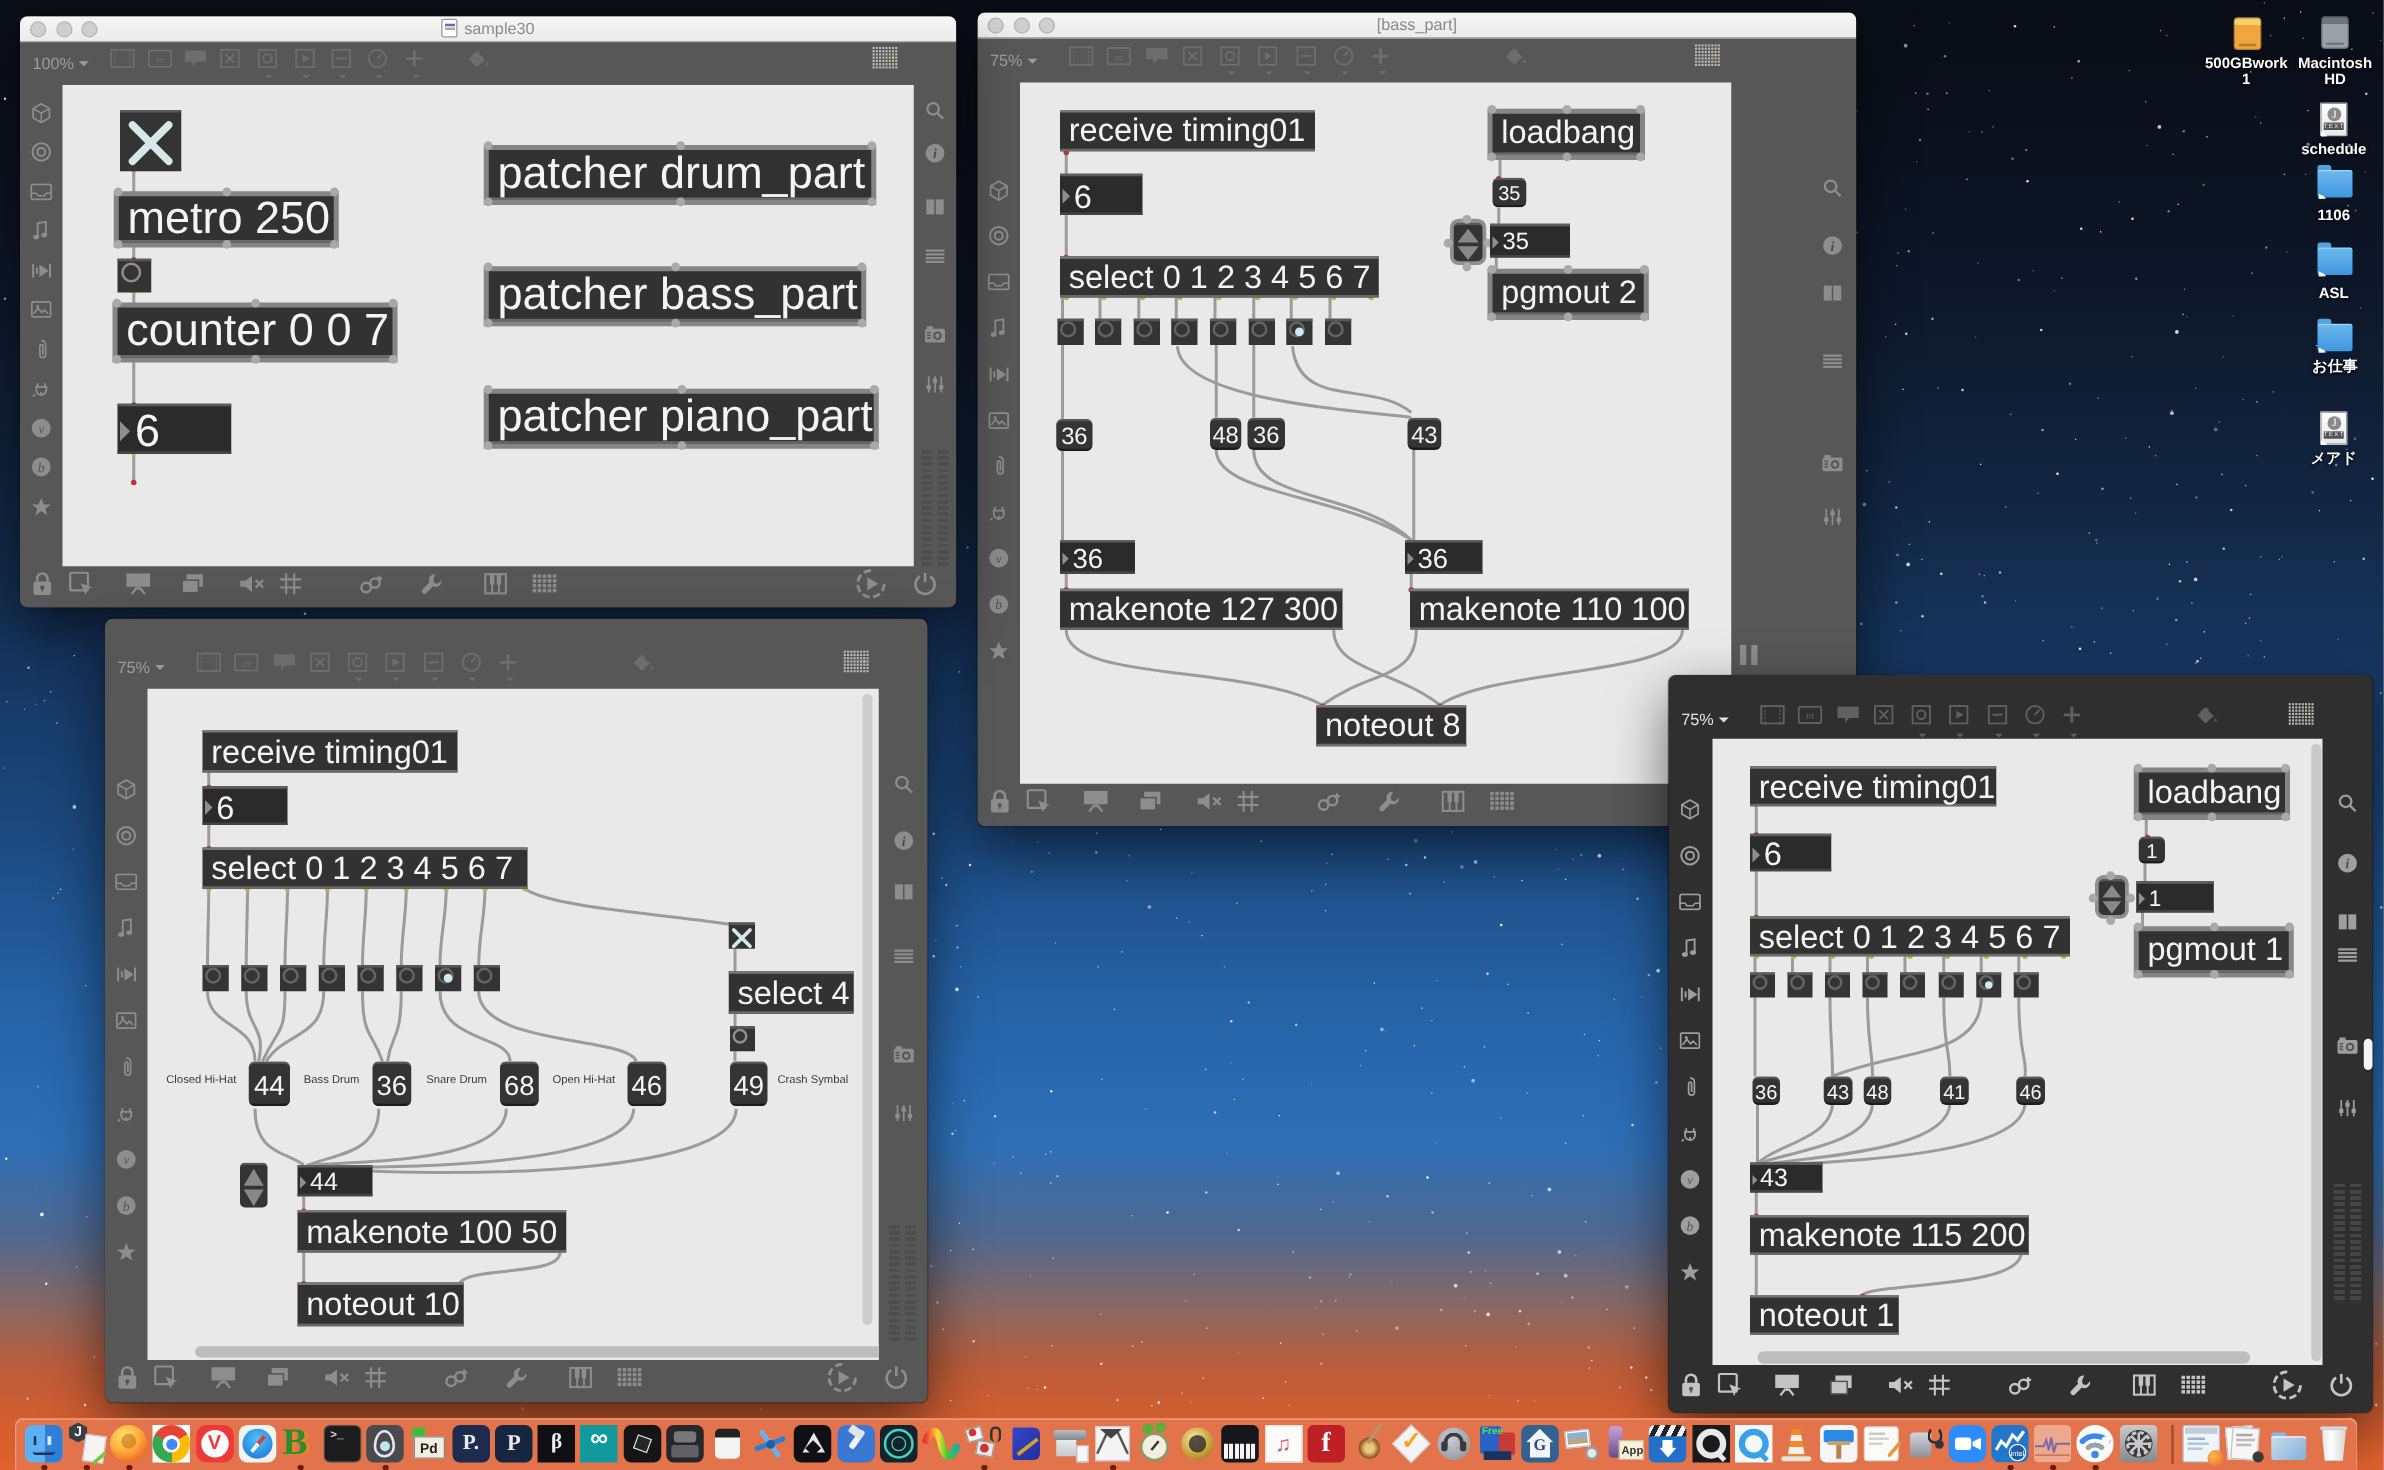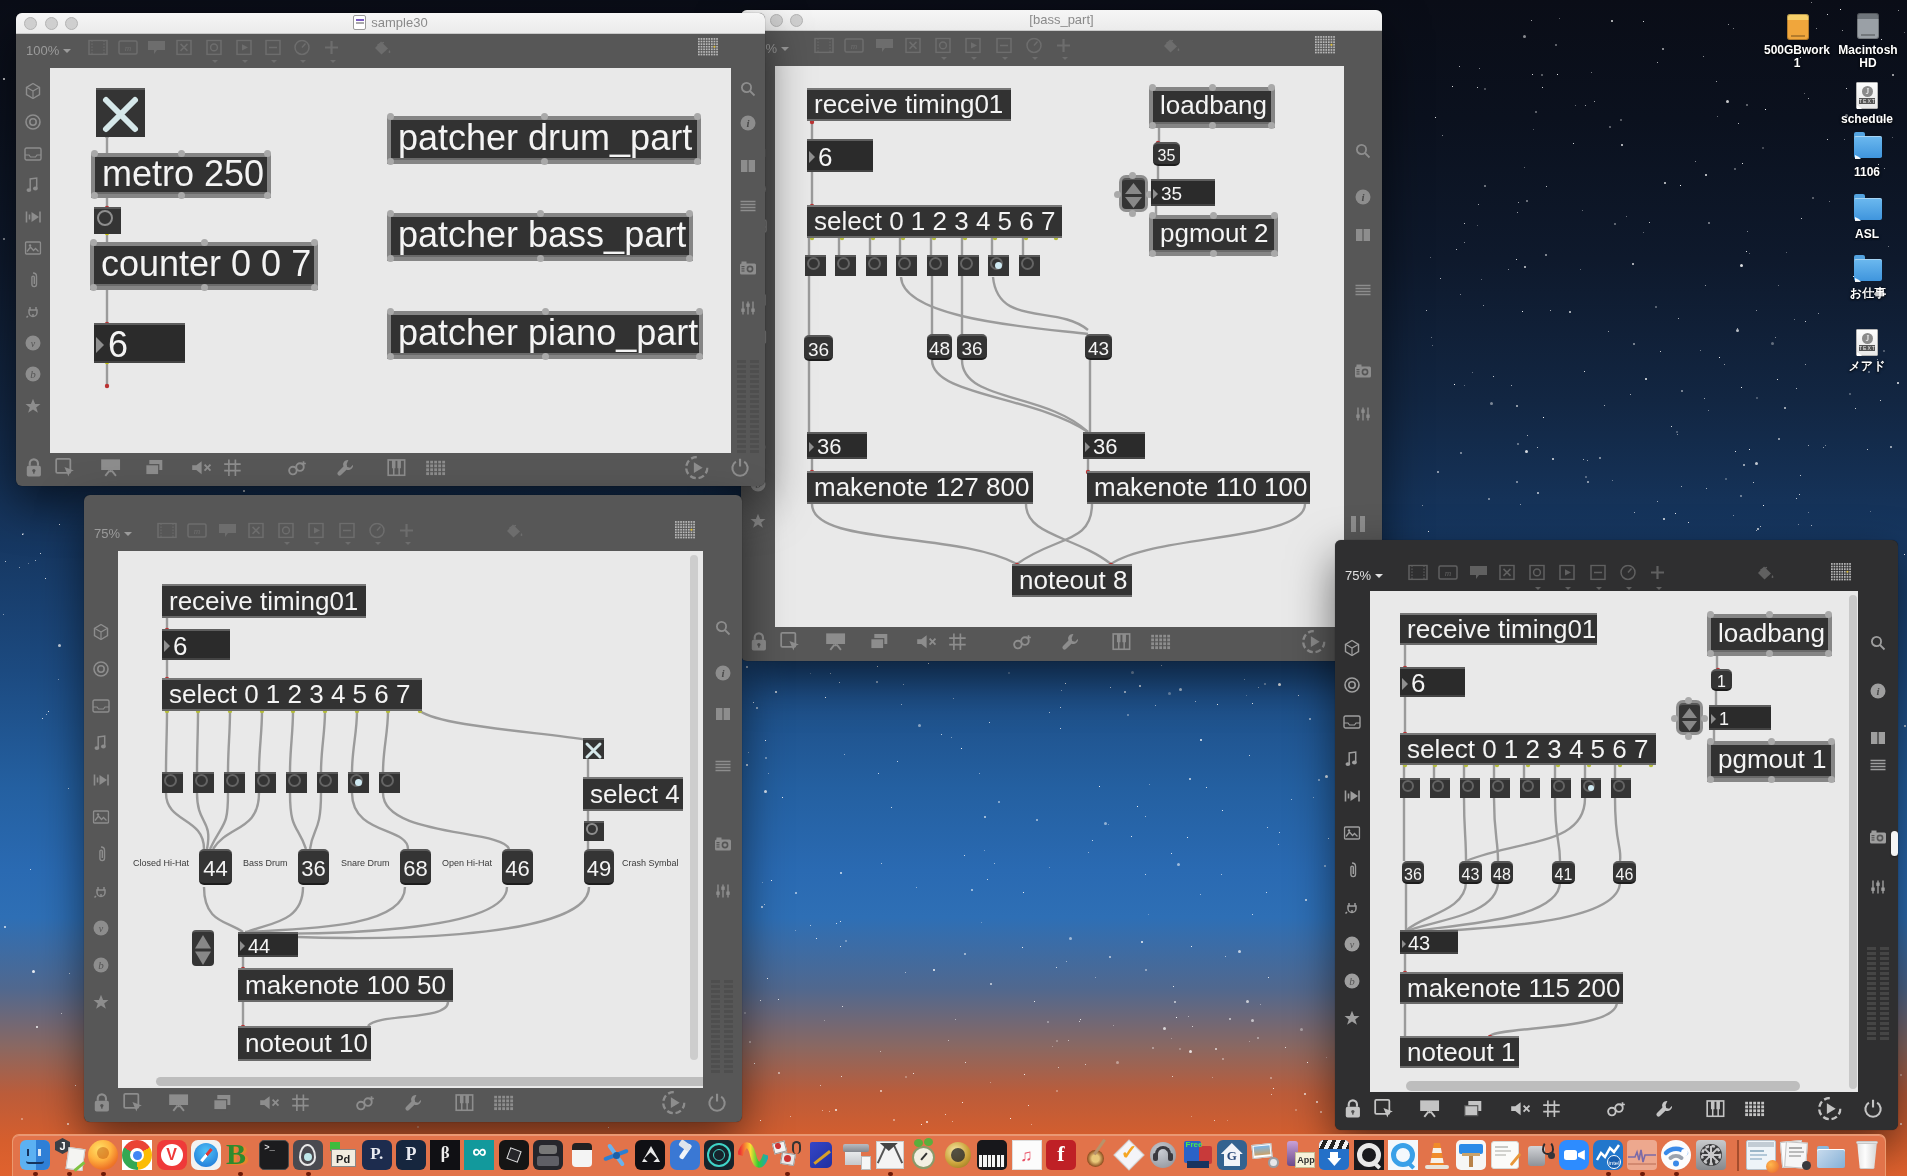--- a/index.html
+++ b/index.html
@@ -30,21 +30,21 @@
 .tg{position:absolute;background:#343434;z-index:2;border-top:2px solid #585858}
 .hd{position:absolute;width:7px;height:7px;border-radius:50%;background:#a9a9a9;z-index:3}
 .dklabel{position:absolute;color:#fff;font-size:12px;font-weight:bold;text-align:center;text-shadow:0 1px 2px rgba(0,0,0,.85),0 0 3px rgba(0,0,0,.6);line-height:13px}
 </style></head><body>
 <div id="bg">
     <div class="s1"></div>
     <div class="s2"></div>
     <div class="s3"></div>
   </div>
 
-<div class="win" id="w2" style="left:741px;top:10px;width:641px;height:651px;background:#575757">
+<div class="win" id="w2" style="left:782px;top:10px;width:703px;height:651px;background:#575757">
  <div class="tbar">
       <span class="tl" style="left:8px"></span>
       <span class="tl" style="left:29px"></span>
       <span class="tl" style="left:49px"></span>
       <span class="wt">[bass_part]</span>
     </div>
  <div class="topbar" style="height:35px;color:#6d6d6d">
       <span class="zoom" style="color:#9b9b9b">75% <span class="car" style="border-top-color:#9b9b9b"></span></span>
       <span class="ti" style="left:73px"><svg class="" width="20" height="16" viewBox="0 0 20 16">
           <rect x="1" y="1" width="18" height="14" fill="none" stroke="currentColor" stroke-width="1.5"></rect>
@@ -186,21 +186,21 @@
       </div>
       <div class="tg" style="left:244px;top:189px;width:21px;height:21px">
         <i style="position:absolute;left:1.5px;top:-0.5px;width:13px;height:13px;border:2.5px solid #646464;border-radius:50%;"></i>
       </div>
       <div class="ob msg" style="left:29px;top:269px;width:29px;height:26px;font-size:19px;line-height:26px;">36</div>
       <div class="ob msg" style="left:152px;top:268px;width:25px;height:26px;font-size:19px;line-height:26px;">48</div>
       <div class="ob msg" style="left:182px;top:268px;width:30px;height:26px;font-size:19px;line-height:26px;">36</div>
       <div class="ob msg" style="left:310px;top:268px;width:27px;height:26px;font-size:19px;line-height:26px;">43</div>
       <div class="ob num" style="left:32px;top:366px;width:60px;height:27px;font-size:22px;line-height:26px;"><i style="position:absolute;left:2px;top:8px;width:0;height:0;border:5px solid transparent;border-left:5px solid #8f8f8f;border-right:0"></i><span style="margin-left:10px">36</span></div>
       <div class="ob num" style="left:308px;top:366px;width:62px;height:27px;font-size:22px;line-height:26px;"><i style="position:absolute;left:2px;top:8px;width:0;height:0;border:5px solid transparent;border-left:5px solid #8f8f8f;border-right:0"></i><span style="margin-left:10px">36</span></div>
-      <div class="ob" style="left:32px;top:405px;width:226px;height:33px;font-size:26px;line-height:29px;padding-left:7px;">makenote 127 800</div>
+      <div class="ob" style="left:32px;top:405px;width:226px;height:33px;font-size:26px;line-height:29px;padding-left:7px;">makenote 127 300</div>
       <div class="ob" style="left:312px;top:405px;width:223px;height:33px;font-size:26px;line-height:29px;padding-left:7px;">makenote 110 100</div>
       <div class="ob" style="left:237px;top:498px;width:120px;height:33px;font-size:26px;line-height:29px;padding-left:7px;">noteout 8</div>
       <svg class="cords" width="569" height="561" viewBox="0 0 569 561">
         <path d="M37 55 V73" fill="none" stroke="#9b9b9b" stroke-width="2.4"></path>
         <path d="M37 106 V139" fill="none" stroke="#9b9b9b" stroke-width="2.4"></path>
         <path d="M34 172 V189" fill="none" stroke="#9b9b9b" stroke-width="2.4"></path>
         <path d="M64 172 V189" fill="none" stroke="#9b9b9b" stroke-width="2.4"></path>
         <path d="M95 172 V189" fill="none" stroke="#9b9b9b" stroke-width="2.4"></path>
         <path d="M125 172 V189" fill="none" stroke="#9b9b9b" stroke-width="2.4"></path>
         <path d="M156 172 V189" fill="none" stroke="#9b9b9b" stroke-width="2.4"></path>

